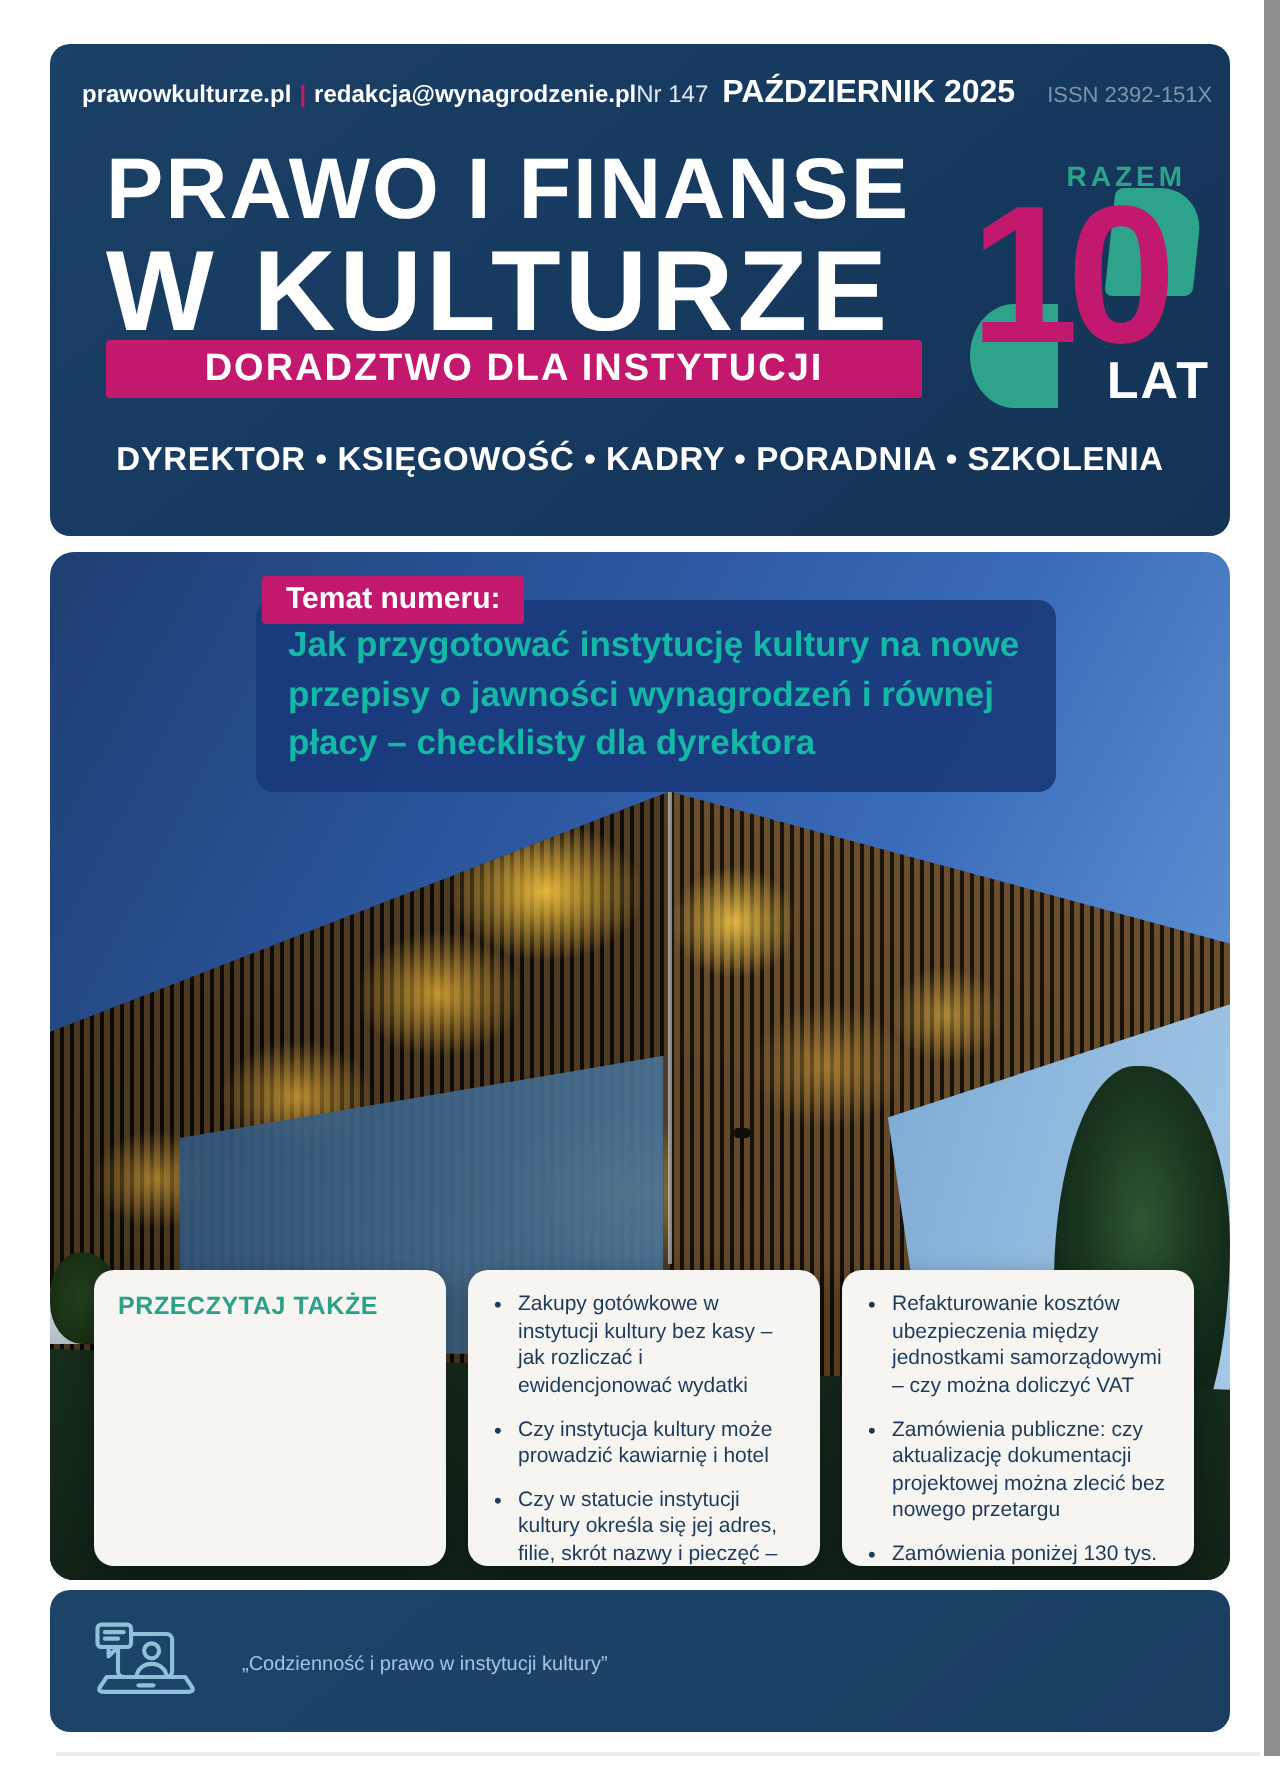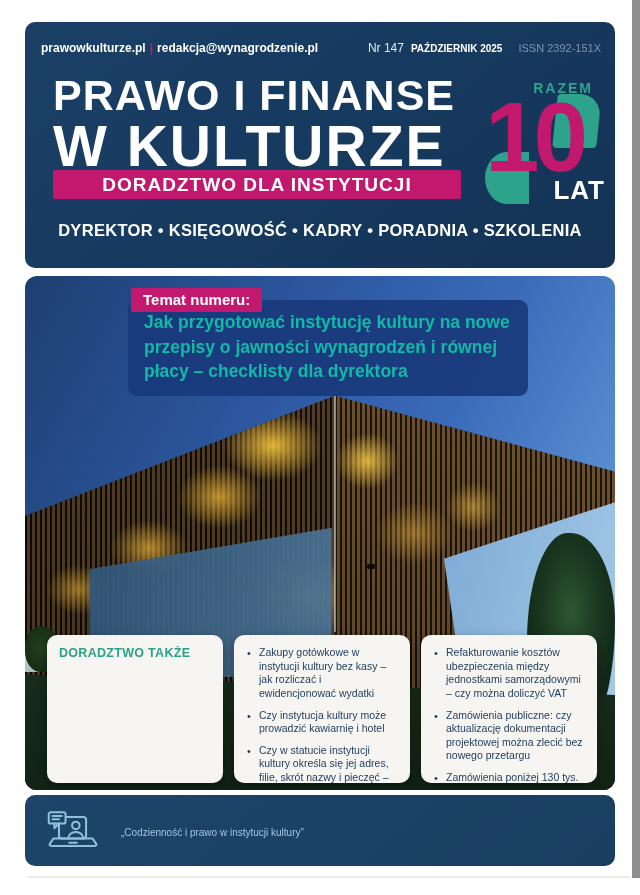--- a/index.html
+++ b/index.html
@@ -15,21 +15,21 @@
   .masthead {
     position:absolute; left:25px; top:22px; width:590px; height:246px;
     background:linear-gradient(140deg,#1b4066 0%,#16395e 55%,#143355 100%);
     border-radius:10px; overflow:hidden;
   }
   .toprow { position:absolute; left:16px; right:14px; top:16px; display:flex; justify-content:space-between; align-items:baseline; white-space:nowrap; }
   .toprow .left span, .toprow .right span { vertical-align:baseline;margin-top:34px; }
   .site, .email { color:#ffffff; font-weight:bold; font-size:12px; }
   .pipe { color:#c2186e; font-weight:bold; font-size:12px; margin:0 4px; }
   .issue { color:#dfe9f2; font-size:12px; margin-right:7px; }
-  .month { color:#ffffff; font-size:10px; font-weight:bold; }
+  .month { color:#ffffff; font-size:16px; font-weight:bold; }
   .issn { color:#7d94ac; font-size:11px; margin-left:16px; }
 
   .title1 { position:absolute; left:28px; top:52px; color:#ffffff; font-size:43px; font-weight:bold; letter-spacing:1px; line-height:1; }
   .title2 { position:absolute; left:28px; top:96px; color:#ffffff; font-size:57px; font-weight:bold; letter-spacing:2px; line-height:1; }
   .banner {
     position:absolute; left:28px; top:148px; width:408px; height:29px;
     background:#c2186e; border-radius:2px; display:flex; align-items:center; justify-content:center;
     color:#ffffff; font-weight:bold; font-size:19px; letter-spacing:1px;
   }
   .topics { position:absolute; left:18px; right:18px; top:199px; text-align:center; color:#ffffff; font-weight:bold; font-size:16.5px; letter-spacing:.3px; }
@@ -172,21 +172,21 @@
   <div class="grass"></div>
   <div class="small-building"></div>
   <div class="bush"></div>
   <div class="lamp"></div>
 
   <div class="hero-box">Jak przygotować instytucję kultury na nowe przepisy o jawności wynagrodzeń i równej płacy – checklisty dla dyrektora</div>
   <div class="hero-badge">Temat numeru:</div>
 
   <div class="cards">
     <div class="card">
-      <h3>DORADZTWO TAKŻE</h3>
+      <h3>PRZECZYTAJ TAKŻE</h3>
     </div>
     <div class="card">
       <ul>
           <li>Zakupy gotówkowe w instytucji kultury bez kasy – jak rozliczać i ewidencjonować wydatki</li>
           <li>Czy instytucja kultury może prowadzić kawiarnię i hotel</li>
           <li>Czy w statucie instytucji kultury określa się jej adres, filie, skrót nazwy i pieczęć – rozstrzygnięcie nadzorcze</li>
         </ul>
     </div>
     <div class="card">
       <ul>

